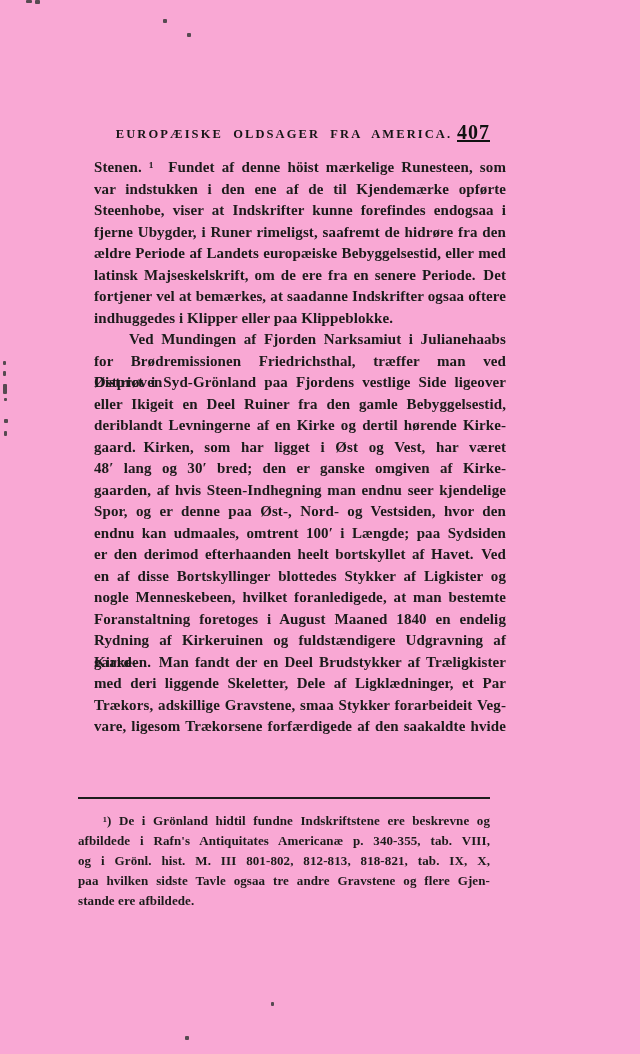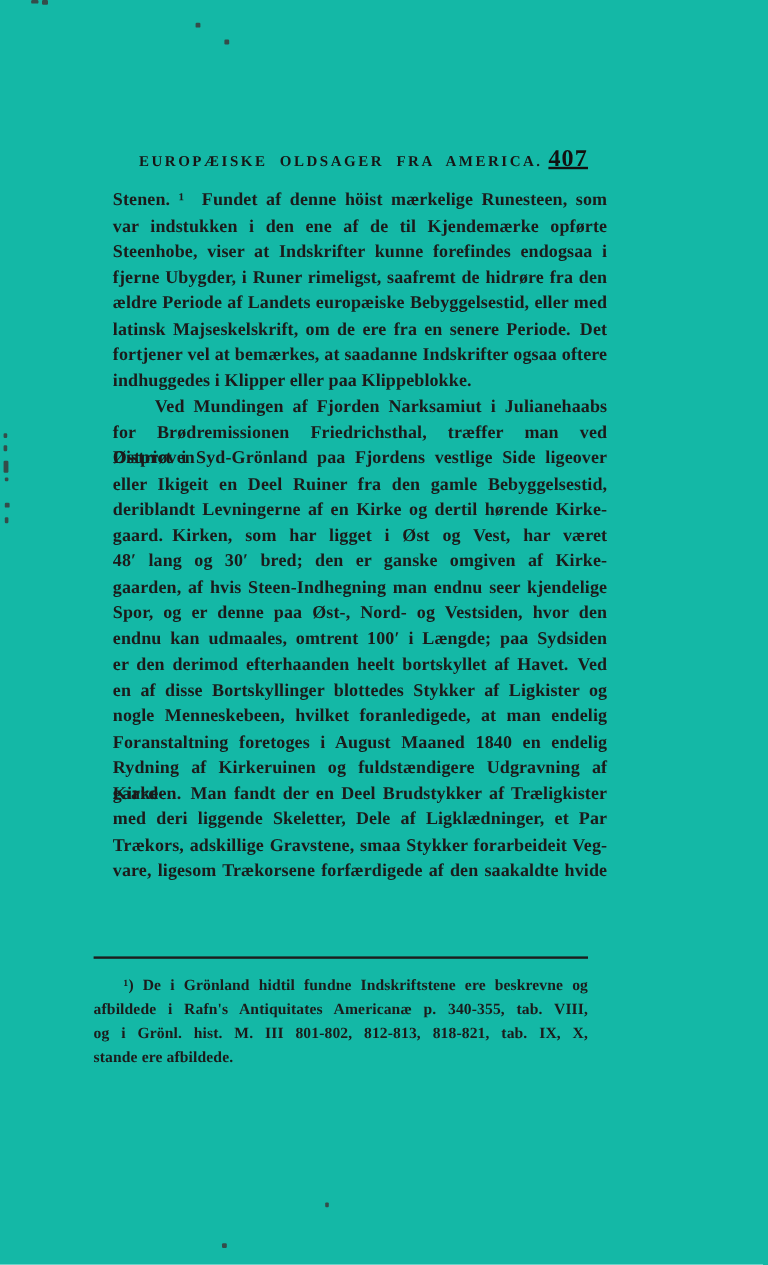--- a/index.html
+++ b/index.html
@@ -4,21 +4,21 @@
 <style>
   html, body {
     margin: 0;
     padding: 0;
     background: #ffffff;
   }
   .page {
     position: relative;
     width: 640px;
     height: 1054px;
-    background: #14b8a6;
+    background: #f9a8d4;
     overflow: hidden;
     font-family: "Liberation Serif", serif;
     color: #1b1b1b;
     -webkit-font-smoothing: antialiased;
   }
   
   .header {
     position: absolute;
     left: 78px;
     top: 124px;
@@ -130,37 +130,38 @@
         <div class="line">District i Syd-Grönland paa Fjordens vestlige Side ligeover</div>
         <div class="line">eller Ikigeit en Deel Ruiner fra den gamle Bebyggelsestid,</div>
         <div class="line">deriblandt Levningerne af en Kirke og dertil hørende Kirke-</div>
         <div class="line">gaard. Kirken, som har ligget i Øst og Vest, har været</div>
         <div class="line">48′ lang og 30′ bred; den er ganske omgiven af Kirke-</div>
         <div class="line">gaarden, af hvis Steen-Indhegning man endnu seer kjendelige</div>
         <div class="line">Spor, og er denne paa Øst-, Nord- og Vestsiden, hvor den</div>
         <div class="line">endnu kan udmaales, omtrent 100′ i Længde; paa Sydsiden</div>
         <div class="line">er den derimod efterhaanden heelt bortskyllet af Havet. Ved</div>
         <div class="line">en af disse Bortskyllinger blottedes Stykker af Ligkister og</div>
-        <div class="line">nogle Menneskebeen, hvilket foranledigede, at man endelig</div>
+        <div class="line">nogle Menneskebeen, hvilket foranledigede, at man bestemte</div>
         <div class="line">Foranstaltning foretoges i August Maaned 1840 en endelig</div>
         <div class="line">Rydning af Kirkeruinen og fuldstændigere Udgravning af Kirke-</div>
         <div class="line">gaarden. Man fandt der en Deel Brudstykker af Træligkister</div>
         <div class="line">med deri liggende Skeletter, Dele af Ligklædninger, et Par</div>
         <div class="line">Trækors, adskillige Gravstene, smaa Stykker forarbeideit Veg-</div>
         <div class="line">vare, ligesom Trækorsene forfærdigede af den saakaldte hvide</div>
       </div>
     </div>
 
   <div class="footnote-rule"></div>
 
   <div class="footnote">
       <div class="para indent">
         <div class="line">¹) De i Grönland hidtil fundne Indskriftstene ere beskrevne og</div>
         <div class="line">afbildede i Rafn's Antiquitates Americanæ p. 340-355, tab. VIII,</div>
         <div class="line">og i Grönl. hist. M. III 801-802, 812-813, 818-821, tab. IX, X,</div>
+        <div class="line">paa hvilken sidste Tavle ogsaa tre andre Gravstene og flere Gjen-</div>
         <div class="line noj">stande ere afbildede.</div>
       </div>
     </div>
 
   <div id="specks">
       <div class="speck" style="left: 26px; top: 0px; width: 6px; height: 3px;"></div>
       <div class="speck" style="left: 35px; top: 0px; width: 5px; height: 4px;"></div>
       <div class="speck" style="left: 163px; top: 19px; width: 4px; height: 4px;"></div>
       <div class="speck" style="left: 187px; top: 33px; width: 4px; height: 4px;"></div>
       <div class="speck" style="left: 3px; top: 361px; width: 3px; height: 4px;"></div>

